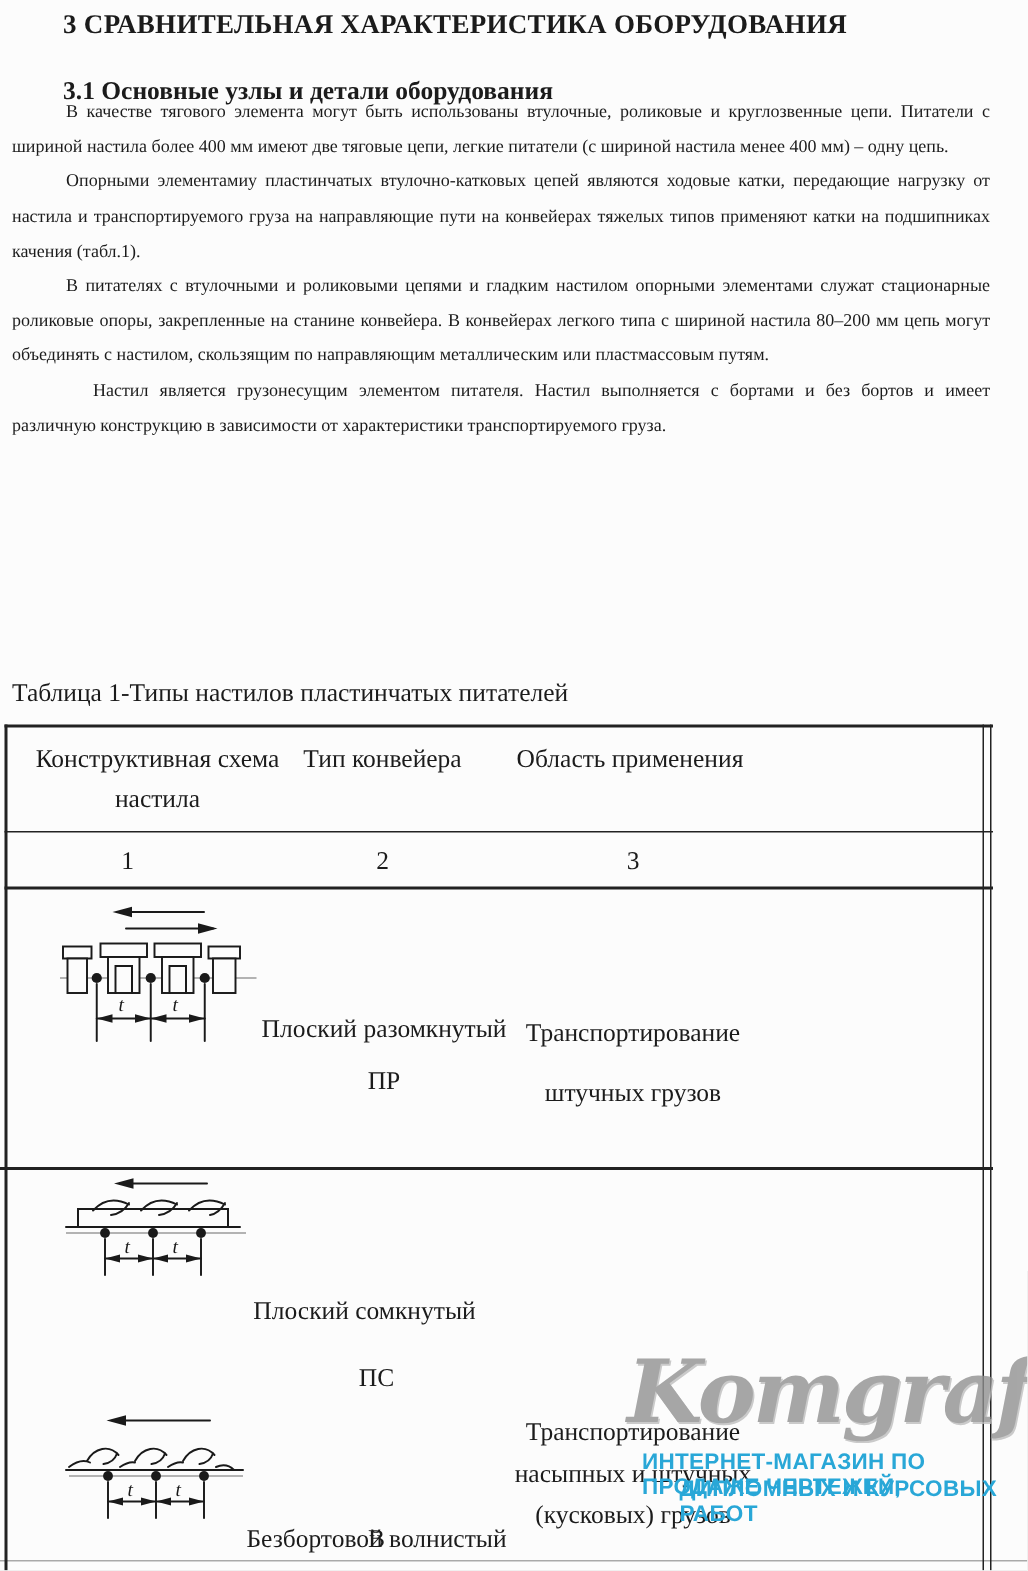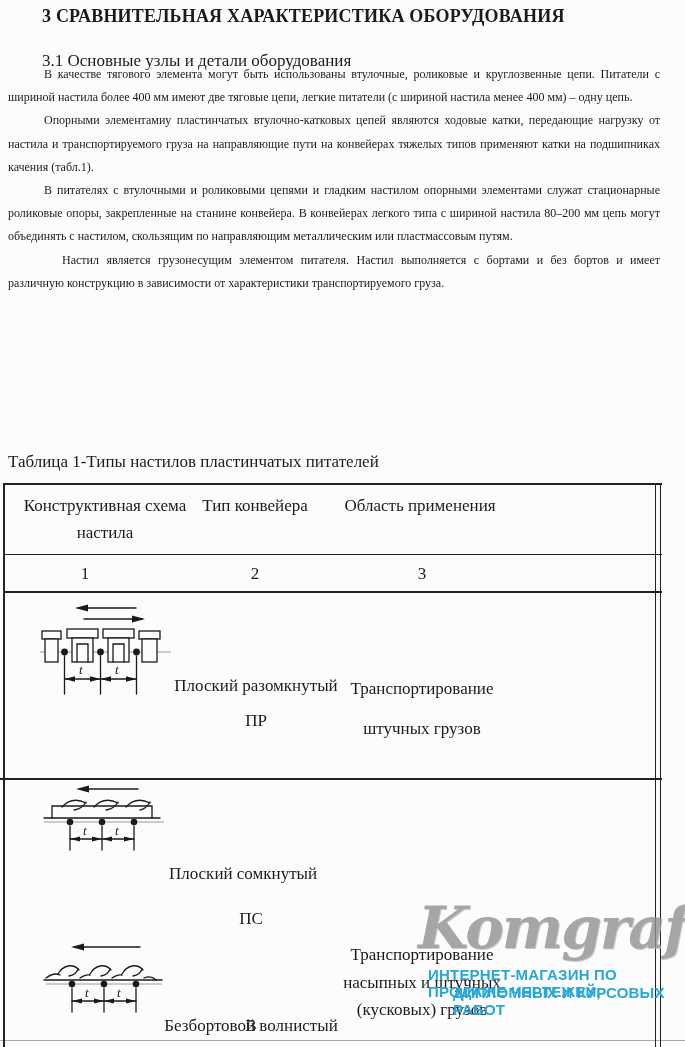--- a/index.html
+++ b/index.html
@@ -7,21 +7,21 @@
     position:relative;width:685px;height:1047px;background:#fcfcfc;
     font-family:"Liberation Serif", serif;color:#1b1b1b;overflow:hidden;
     margin:0 auto;
   }
   .title{
     position:absolute;top:6px;left:42px;right:18px;
     font-size:18px;font-weight:bold;letter-spacing:0.2px;
   }
   .subheading{
     position:absolute;top:51px;left:42px;right:18px;
-    font-size:17px;font-weight:normal;
+    font-size:17px;font-weight:bold;
   }
   .body-text{
     position:absolute;top:63px;left:8px;width:652px;
     font-size:12px;line-height:23.2px;text-align:justify;
   }
   .para{margin:0;text-indent:36px;}
   .para.indent-lg{text-indent:54px;}
   .caption{
     position:absolute;top:452px;left:8px;font-size:17px;
   }

